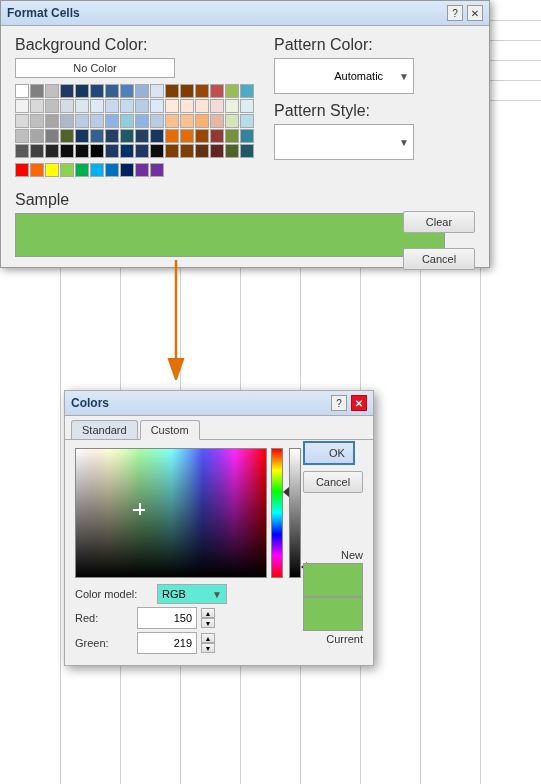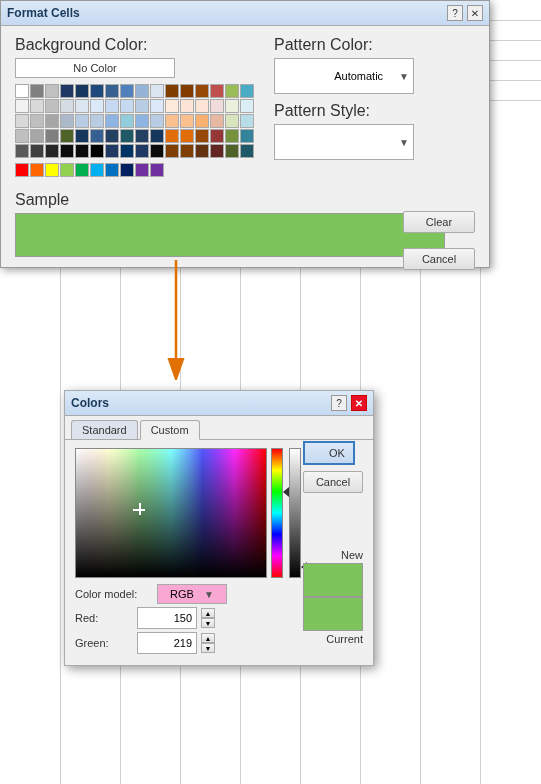--- a/index.html
+++ b/index.html
@@ -409,23 +409,23 @@
       display: flex;
       align-items: center;
       justify-content: center;
       cursor: pointer;
       font-size: 7px;
       line-height: 1;
     }
     .model-dropdown {
       width: 70px;
       height: 20px;
-      background: #f9a8d4;
-      border: 1px solid #aaa;
-      padding: 2px 12px;
+      background: #5eead4;
+      border: 1px solid #aaa;
+      padding: 2px 4px;
       font-size: 11px;
       display: flex;
       align-items: center;
       justify-content: space-between;
       cursor: pointer;
     }
 
     
     .colors-dialog-buttons {
       position: absolute;

